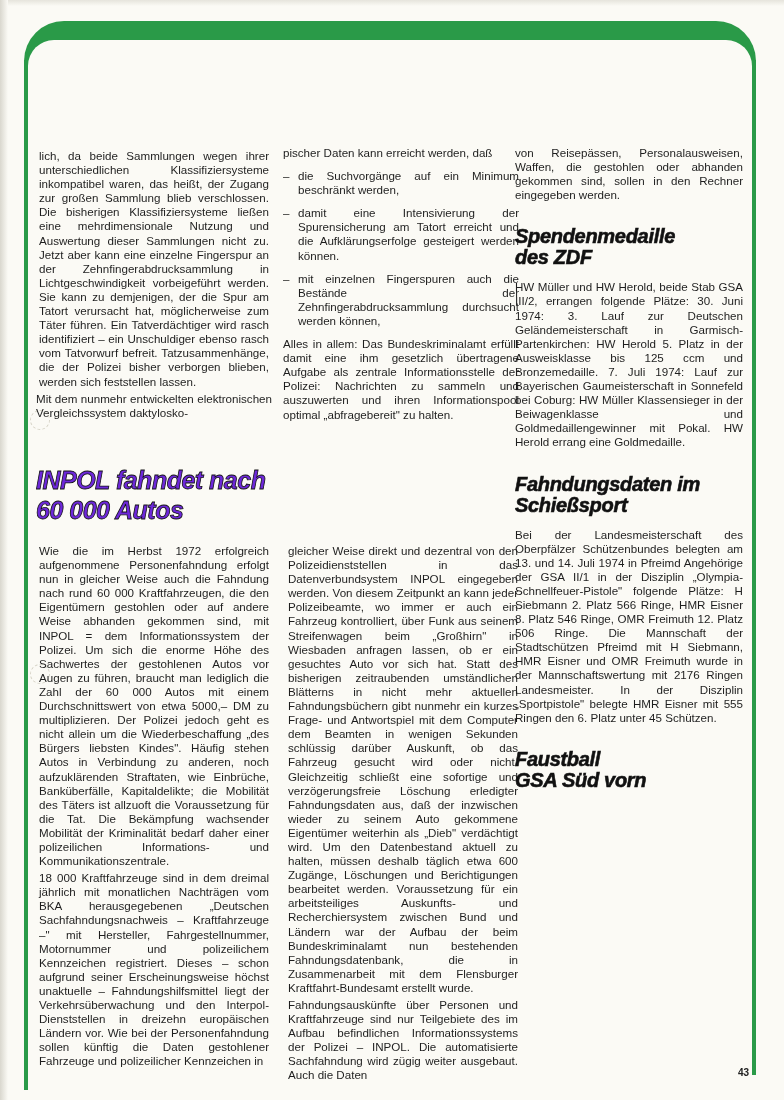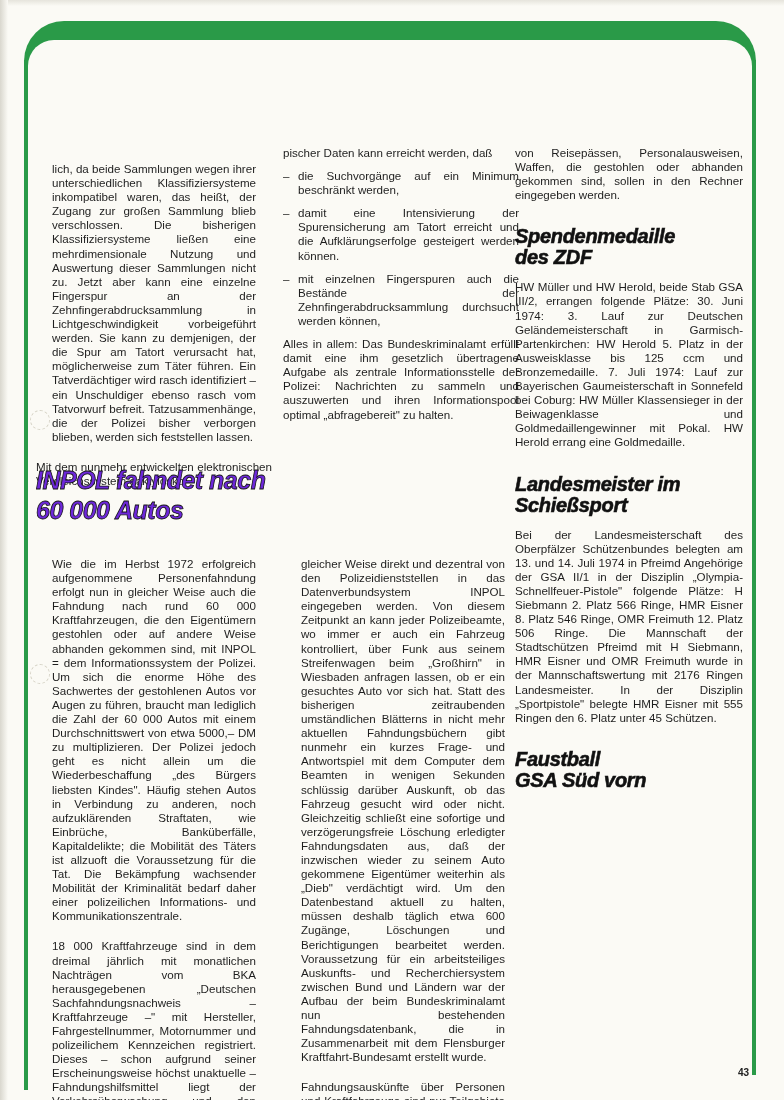--- a/index.html
+++ b/index.html
@@ -34,21 +34,21 @@
     }
     .frame-right {
       position: absolute; left: 752px; top: 60px; width: 4px; height: 1015px;
       background: #2a9a48;
     }
     .col {
       position: absolute; font-size: 11.6px; line-height: 14.1px;
       text-align: justify; hyphens: manual;
     }
     .col p { margin: 0 0 9px 0; }
-    .col p.tight { margin: 16px; }
+    .col p.tight { margin: 3px; }
     .col1 { left: 36px; top: 146px; width: 236px; }
     .col2 { left: 283px; top: 146px; width: 236px; }
     .col3 { left: 515px; top: 146px; width: 228px; }
     .col1b { left: 36px; top: 541px; width: 236px; }
     .col2b { left: 285px; top: 541px; width: 236px; }
     ul.dash { list-style: none; margin: 0 0 9px 0; padding: 0; }
     ul.dash li { position: relative; padding-left: 15px; margin-bottom: 9px; }
     ul.dash li::before { content: "–"; position: absolute; left: 0; top: 0; }
     .h-big {
       position: absolute; left: 36px; top: 465px; width: 470px;
@@ -125,21 +125,21 @@
       <div>des ZDF</div>
     </div>
   </div>
 
   <div>
     <p>HW Müller und HW Herold, beide Stab GSA III/2, errangen folgende Plätze: 30. Juni 1974: 3. Lauf zur Deutschen Geländemeisterschaft in Garmisch-Partenkirchen: HW Herold 5. Platz in der Ausweisklasse bis 125 ccm und Bronzemedaille. 7. Juli 1974: Lauf zur Bayerischen Gaumeisterschaft in Sonnefeld bei Coburg: HW Müller Klassensieger in der Beiwagenklasse und Goldmedaillengewinner mit Pokal. HW Herold errang eine Goldmedaille.</p>
   </div>
 
   <div>
     <div class="h-side">
-      <div>Landesmeister im</div>
+      <div>Fahndungsdaten im</div>
       <div>Schießsport</div>
     </div>
     <p>Bei der Landesmeisterschaft des Oberpfälzer Schützenbundes belegten am 13. und 14. Juli 1974 in Pfreimd Angehörige der GSA II/1 in der Disziplin „Olympia-Schnellfeuer-Pistole" folgende Plätze: H Siebmann 2. Platz 566 Ringe, HMR Eisner 8. Platz 546 Ringe, OMR Freimuth 12. Platz 506 Ringe. Die Mannschaft der Stadtschützen Pfreimd mit H Siebmann, HMR Eisner und OMR Freimuth wurde in der Mannschaftswertung mit 2176 Ringen Landesmeister. In der Disziplin „Sportpistole" belegte HMR Eisner mit 555 Ringen den 6. Platz unter 45 Schützen.</p>
   </div>
 
   <div>
     <div class="h-side">
       <div>Faustball</div>
       <div>GSA Süd vorn</div>
     </div>

